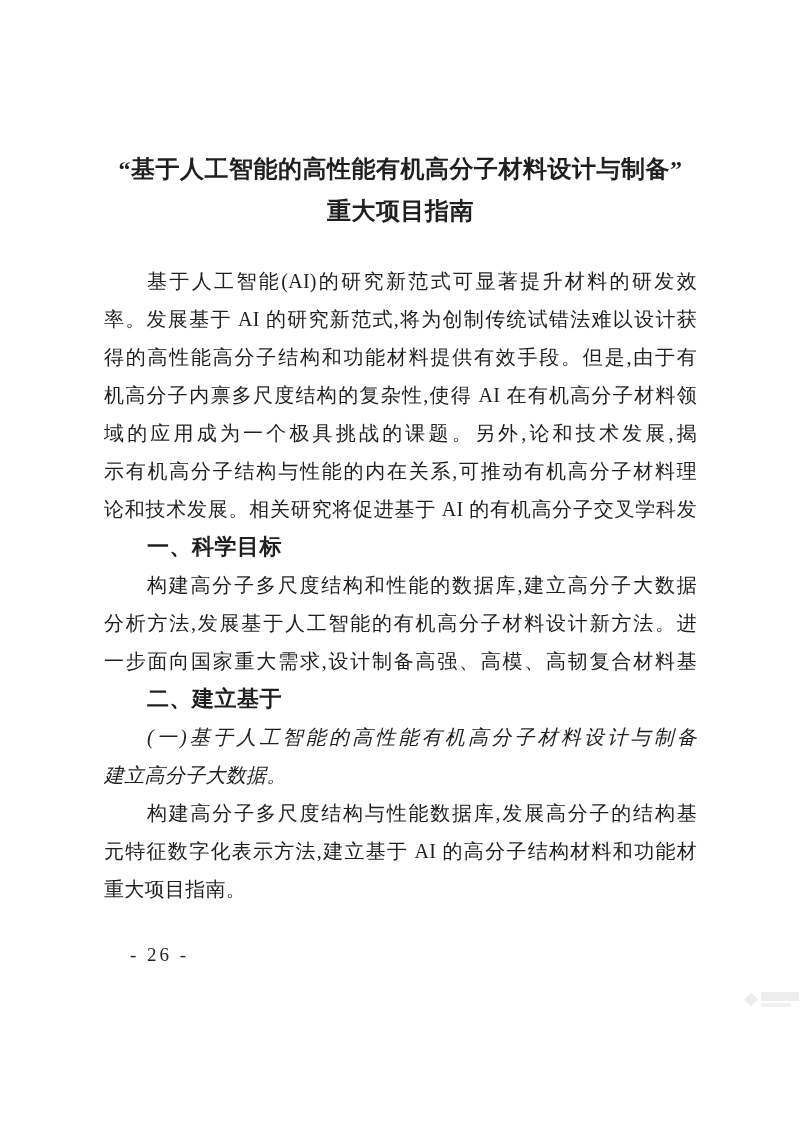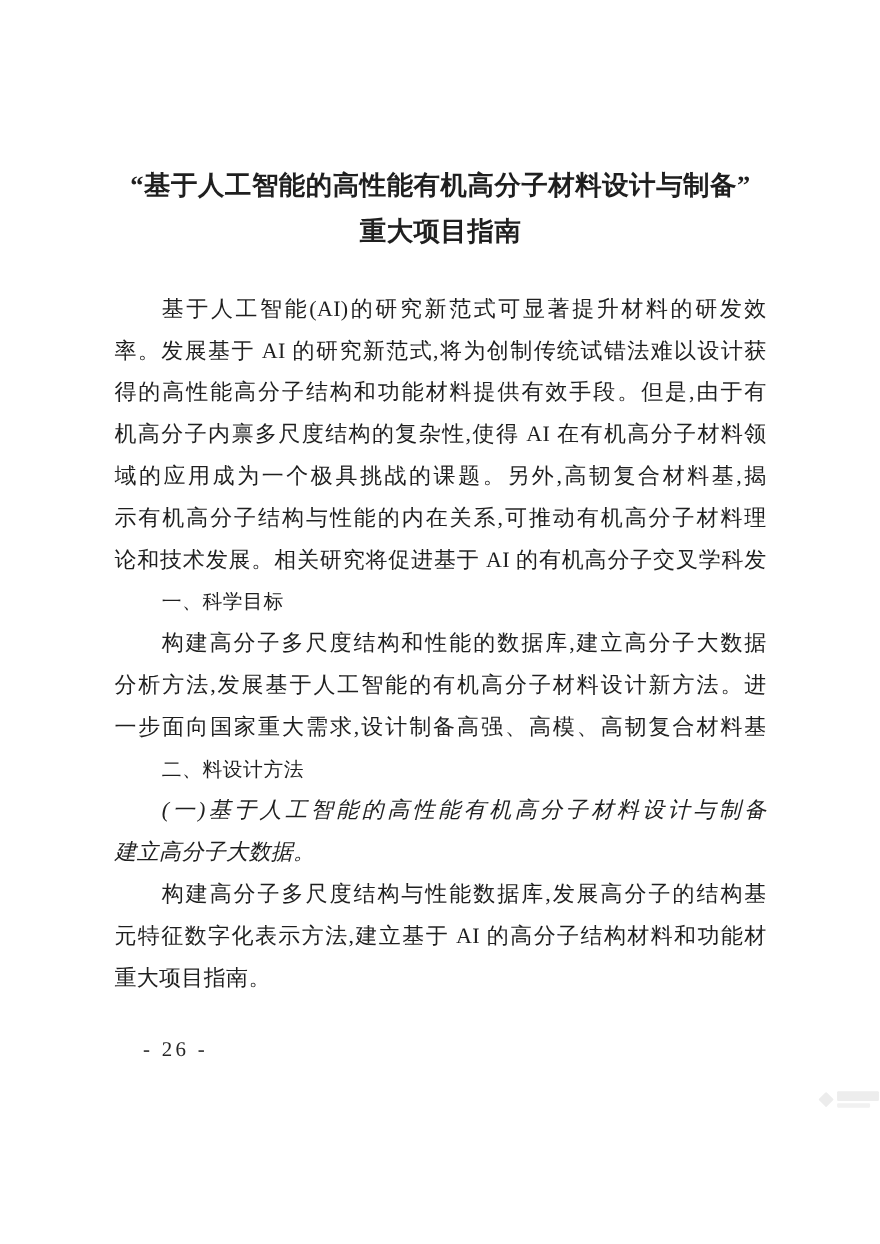--- a/index.html
+++ b/index.html
@@ -46,22 +46,22 @@
     text-justify: inter-character;
   }
   .dline.ind {
     text-indent: 43px;
   }
   .dline.kaiti {
     font-style: italic;
   }
   .hline {
     font-family: "Liberation Sans", "DejaVu Sans", sans-serif;
-    font-weight: normal;
-    font-size: 18px;
+    font-weight: bold;
+    font-size: 22px;
     line-height: 38px;
     height: 38px;
     text-indent: 43px;
     letter-spacing: 0.5px;
   }
   .page-number {
     position: absolute;
     left: 130px;
     top: 944px;
     font-size: 19px;
@@ -107,28 +107,28 @@
   <div class="content">
     <div class="title-block">
       <div class="title-line">“基于人工智能的高性能有机高分子材料设计与制备”</div>
       <div class="title-line">重大项目指南</div>
     </div>
     <div>
         <div class="dline ind fill">基于人工智能(AI)的研究新范式可显著提升材料的研发效</div>
         <div class="dline fill">率。发展基于 AI 的研究新范式,将为创制传统试错法难以设计获</div>
         <div class="dline fill">得的高性能高分子结构和功能材料提供有效手段。但是,由于有</div>
         <div class="dline fill">机高分子内禀多尺度结构的复杂性,使得 AI 在有机高分子材料领</div>
-        <div class="dline fill">域的应用成为一个极具挑战的课题。另外,高韧复合材料基,揭</div>
+        <div class="dline fill">域的应用成为一个极具挑战的课题。另外,论和技术发展,揭</div>
         <div class="dline fill">示有机高分子结构与性能的内在关系,可推动有机高分子材料理</div>
         <div class="dline fill">论和技术发展。相关研究将促进基于 AI 的有机高分子交叉学科发</div>
         <div class="hline">一、科学目标</div>
         <div class="dline ind fill">构建高分子多尺度结构和性能的数据库,建立高分子大数据</div>
         <div class="dline fill">分析方法,发展基于人工智能的有机高分子材料设计新方法。进</div>
         <div class="dline fill">一步面向国家重大需求,设计制备高强、高模、高韧复合材料基</div>
-        <div class="hline">二、料设计方法</div>
+        <div class="hline">二、建立基于</div>
         <div class="dline kaiti ind fill">(一)基于人工智能的高性能有机高分子材料设计与制备</div>
         <div class="dline kaiti">建立高分子大数据。</div>
         <div class="dline ind fill">构建高分子多尺度结构与性能数据库,发展高分子的结构基</div>
         <div class="dline fill">元特征数字化表示方法,建立基于 AI 的高分子结构材料和功能材</div>
         <div class="dline">重大项目指南。</div>
       </div>
   </div>
 
   <div class="page-number">- 26 -</div>
 

